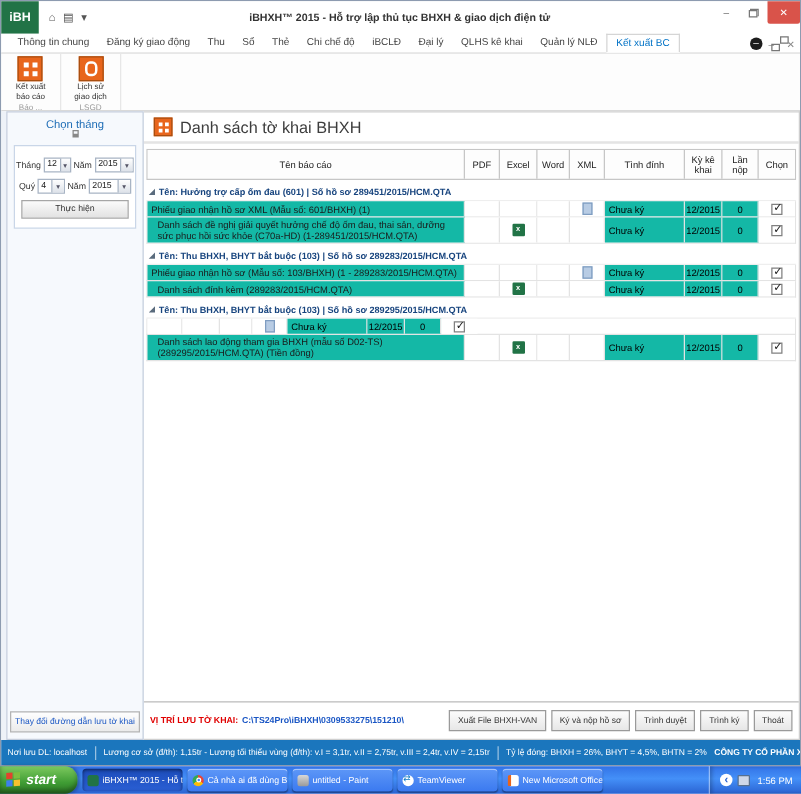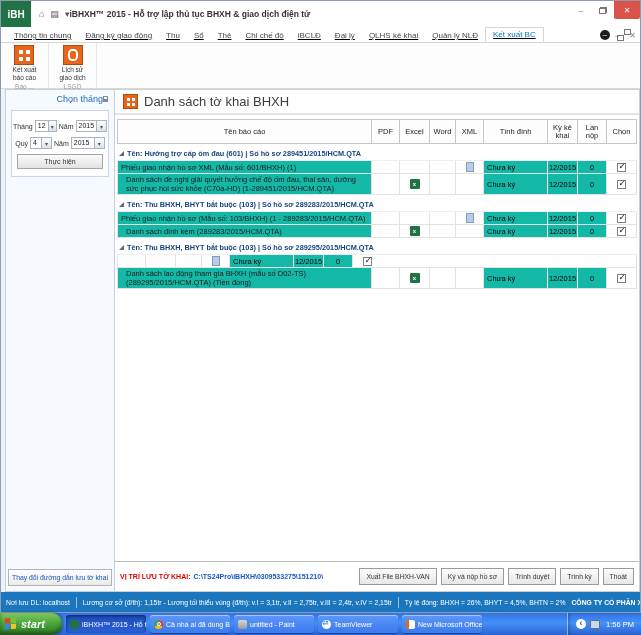--- a/index.html
+++ b/index.html
@@ -4,21 +4,21 @@
 <style>
   * { box-sizing: border-box; margin: 0; padding: 0; }
   html,body { width:641px; height:635px; overflow:hidden; font-family:"Liberation Sans",sans-serif; background:#fff; }
   .app { position:absolute; top:0; left:0; width:641px; height:613px; border:1px solid #8d9bb0; display:flex; flex-direction:column; background:#fff; }
 
   
   .titlebar { height:26px; display:flex; align-items:center; background:#fff; }
   .logo { width:30px; height:26px; background:#217346; color:#fff; font-weight:bold; font-size:10px; display:flex; align-items:center; justify-content:center; flex:0 0 auto; }
   .qat { display:flex; align-items:center; gap:6px; margin-left:8px; color:#555; font-size:9px; }
   .qat span { cursor:default; }
-  .win-title { flex:1; text-align:left; font-size:8.5px; font-weight:bold; color:#333; white-space:nowrap; overflow:hidden; }
+  .win-title { flex:1; text-align:center; font-size:8.5px; font-weight:bold; color:#333; white-space:nowrap; overflow:hidden; }
   .winbtns { display:flex; align-items:flex-start; height:100%; }
   .wbtn { width:22px; height:18px; display:flex; align-items:center; justify-content:center; font-size:8px; color:#666; }
   .wbtn.close { background:#d9534a; color:#fff; width:26px; border-radius:0 0 2px 2px; }
   .glyph-restore { position:relative; width:8px; height:7px; }
   .glyph-restore::before { content:""; position:absolute; top:0; right:0; width:5px; height:4px; border:1px solid #777; }
   .glyph-restore::after { content:""; position:absolute; bottom:0; left:0; width:5px; height:4px; border:1px solid #777; background:#fff; }
 
   
   .tabrow { height:16px; display:flex; align-items:flex-end; background:#fff; border-bottom:1px solid #d5d5d5; padding-left:6px; }
   .tab { font-size:8px; color:#444; padding:2px 7px 2px; white-space:nowrap; cursor:default; }
@@ -33,21 +33,21 @@
   .rbtn { display:flex; flex-direction:column; align-items:center; flex:1; cursor:default; }
   .ricon { width:20px; height:20px; background:#e8651c; border:1px solid #a94e0f; position:relative; margin-bottom:1px; }
   .ricon .dots { position:absolute; left:4px; top:4px; width:4px; height:4px; background:#fff; box-shadow:7px 0 #fff, 0 7px #fff, 7px 7px #fff; }
   .ricon .clockface { position:absolute; left:4px; top:3px; width:10px; height:12px; border:2px solid #fff; border-radius:40%; }
   .rlabel { font-size:6.5px; line-height:7.5px; text-align:center; color:#333; }
   .rgroup-label { font-size:6.5px; color:#9a9a9a; padding:2px 0 1px; }
 
   
   .content { flex:1; display:flex; background:#eef2f8; padding-left:4px; min-height:0; }
   .left-panel { width:110px; background:#f6f9fd; border:1px solid #c5cedd; display:flex; flex-direction:column; position:relative; flex:0 0 auto; }
-  .panel-header { display:flex; align-items:center; justify-content:flex-end; padding:4px 6px 2px; }
+  .panel-header { display:flex; align-items:center; justify-content:flex-start; padding:4px 6px 2px;flex-direction:column; }
   .panel-title { color:#1e6db6; font-size:9px; }
   .pin { width:5px; height:6px; border:1px solid #888; border-bottom:3px solid #888; }
   .fields-box { margin:4px 5px; background:#fff; border:1px solid #c9d6e8; padding:9px 3px 7px; }
   .frow { display:flex; align-items:center; justify-content:center; gap:2px; margin-bottom:5px; }
   .flabel { font-size:7px; color:#333; }
   .combo { display:flex; border:1px solid #a8b4c4; background:#fff; height:12px; align-items:stretch; }
   .combo .val { padding:1px 2px 0; font-size:7px; color:#222; }
   .combo .dd { width:10px; background:linear-gradient(#fefefe,#dde2e9); border-left:1px solid #a8b4c4; font-size:6px; color:#556; display:flex; align-items:center; justify-content:center; }
   .run-btn { margin:1px auto 0; width:86px; height:15px; font-size:7px; background:linear-gradient(#fbfbfb,#e2e2e2); border:1px solid #a6a6a6; color:#333; display:flex; align-items:center; justify-content:center; }
   .change-path-btn { position:absolute; bottom:5px; left:2px; right:2px; height:17px; border:1px solid #b3b3b3; background:linear-gradient(#fefefe,#ebebeb); color:#1a56c4; font-size:6.8px; display:flex; align-items:center; justify-content:center; white-space:nowrap; }
@@ -130,21 +130,21 @@
     <div class="winbtns">
       <div class="wbtn">–</div>
       <div class="wbtn">
           <span class="glyph-restore"></span>
         </div>
       <div class="wbtn close">✕</div>
     </div>
   </div>
 
   <div class="tabrow">
-    <div id="tabs" style="display:flex;align-items:flex-end;text-decoration:underline;">
+    <div id="tabs" style="display:flex;">
         <div class="tab">Thông tin chung</div>
         <div class="tab">Đăng ký giao động</div>
         <div class="tab">Thu</div>
         <div class="tab">Sổ</div>
         <div class="tab">Thẻ</div>
         <div class="tab">Chi chế độ</div>
         <div class="tab">iBCLĐ</div>
         <div class="tab">Đại lý</div>
         <div class="tab">QLHS kê khai</div>
         <div class="tab">Quản lý NLĐ</div>

